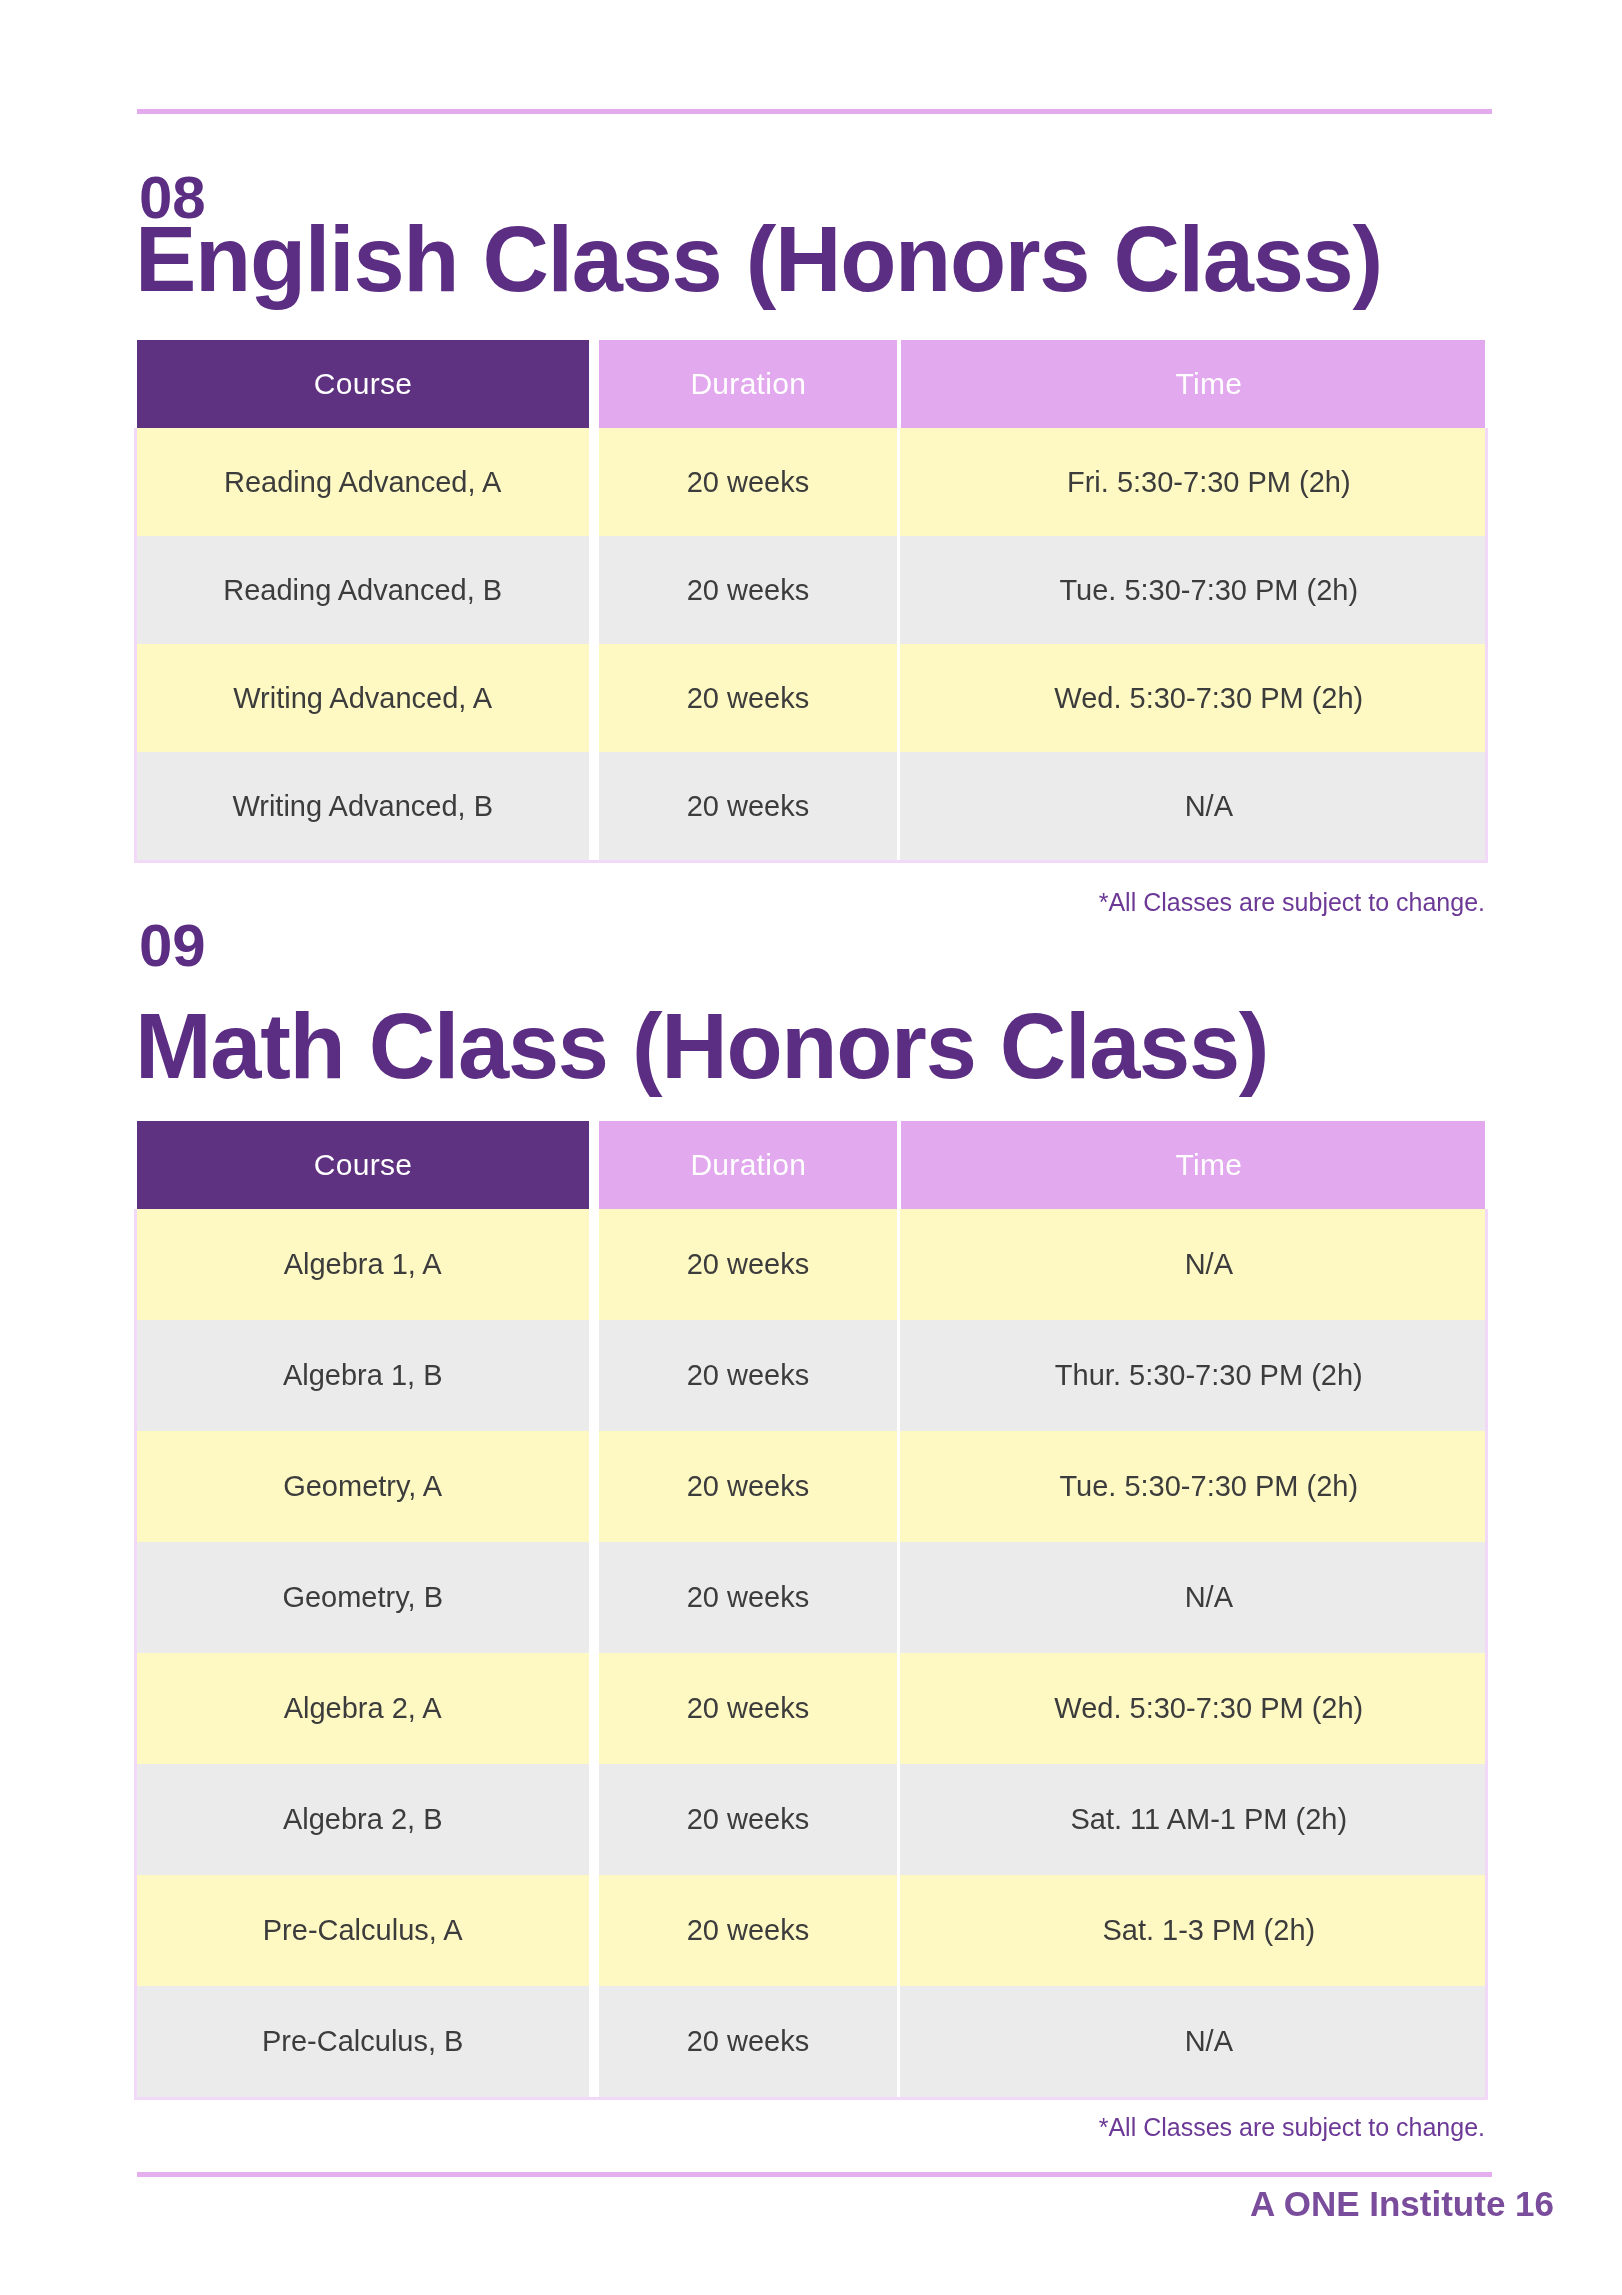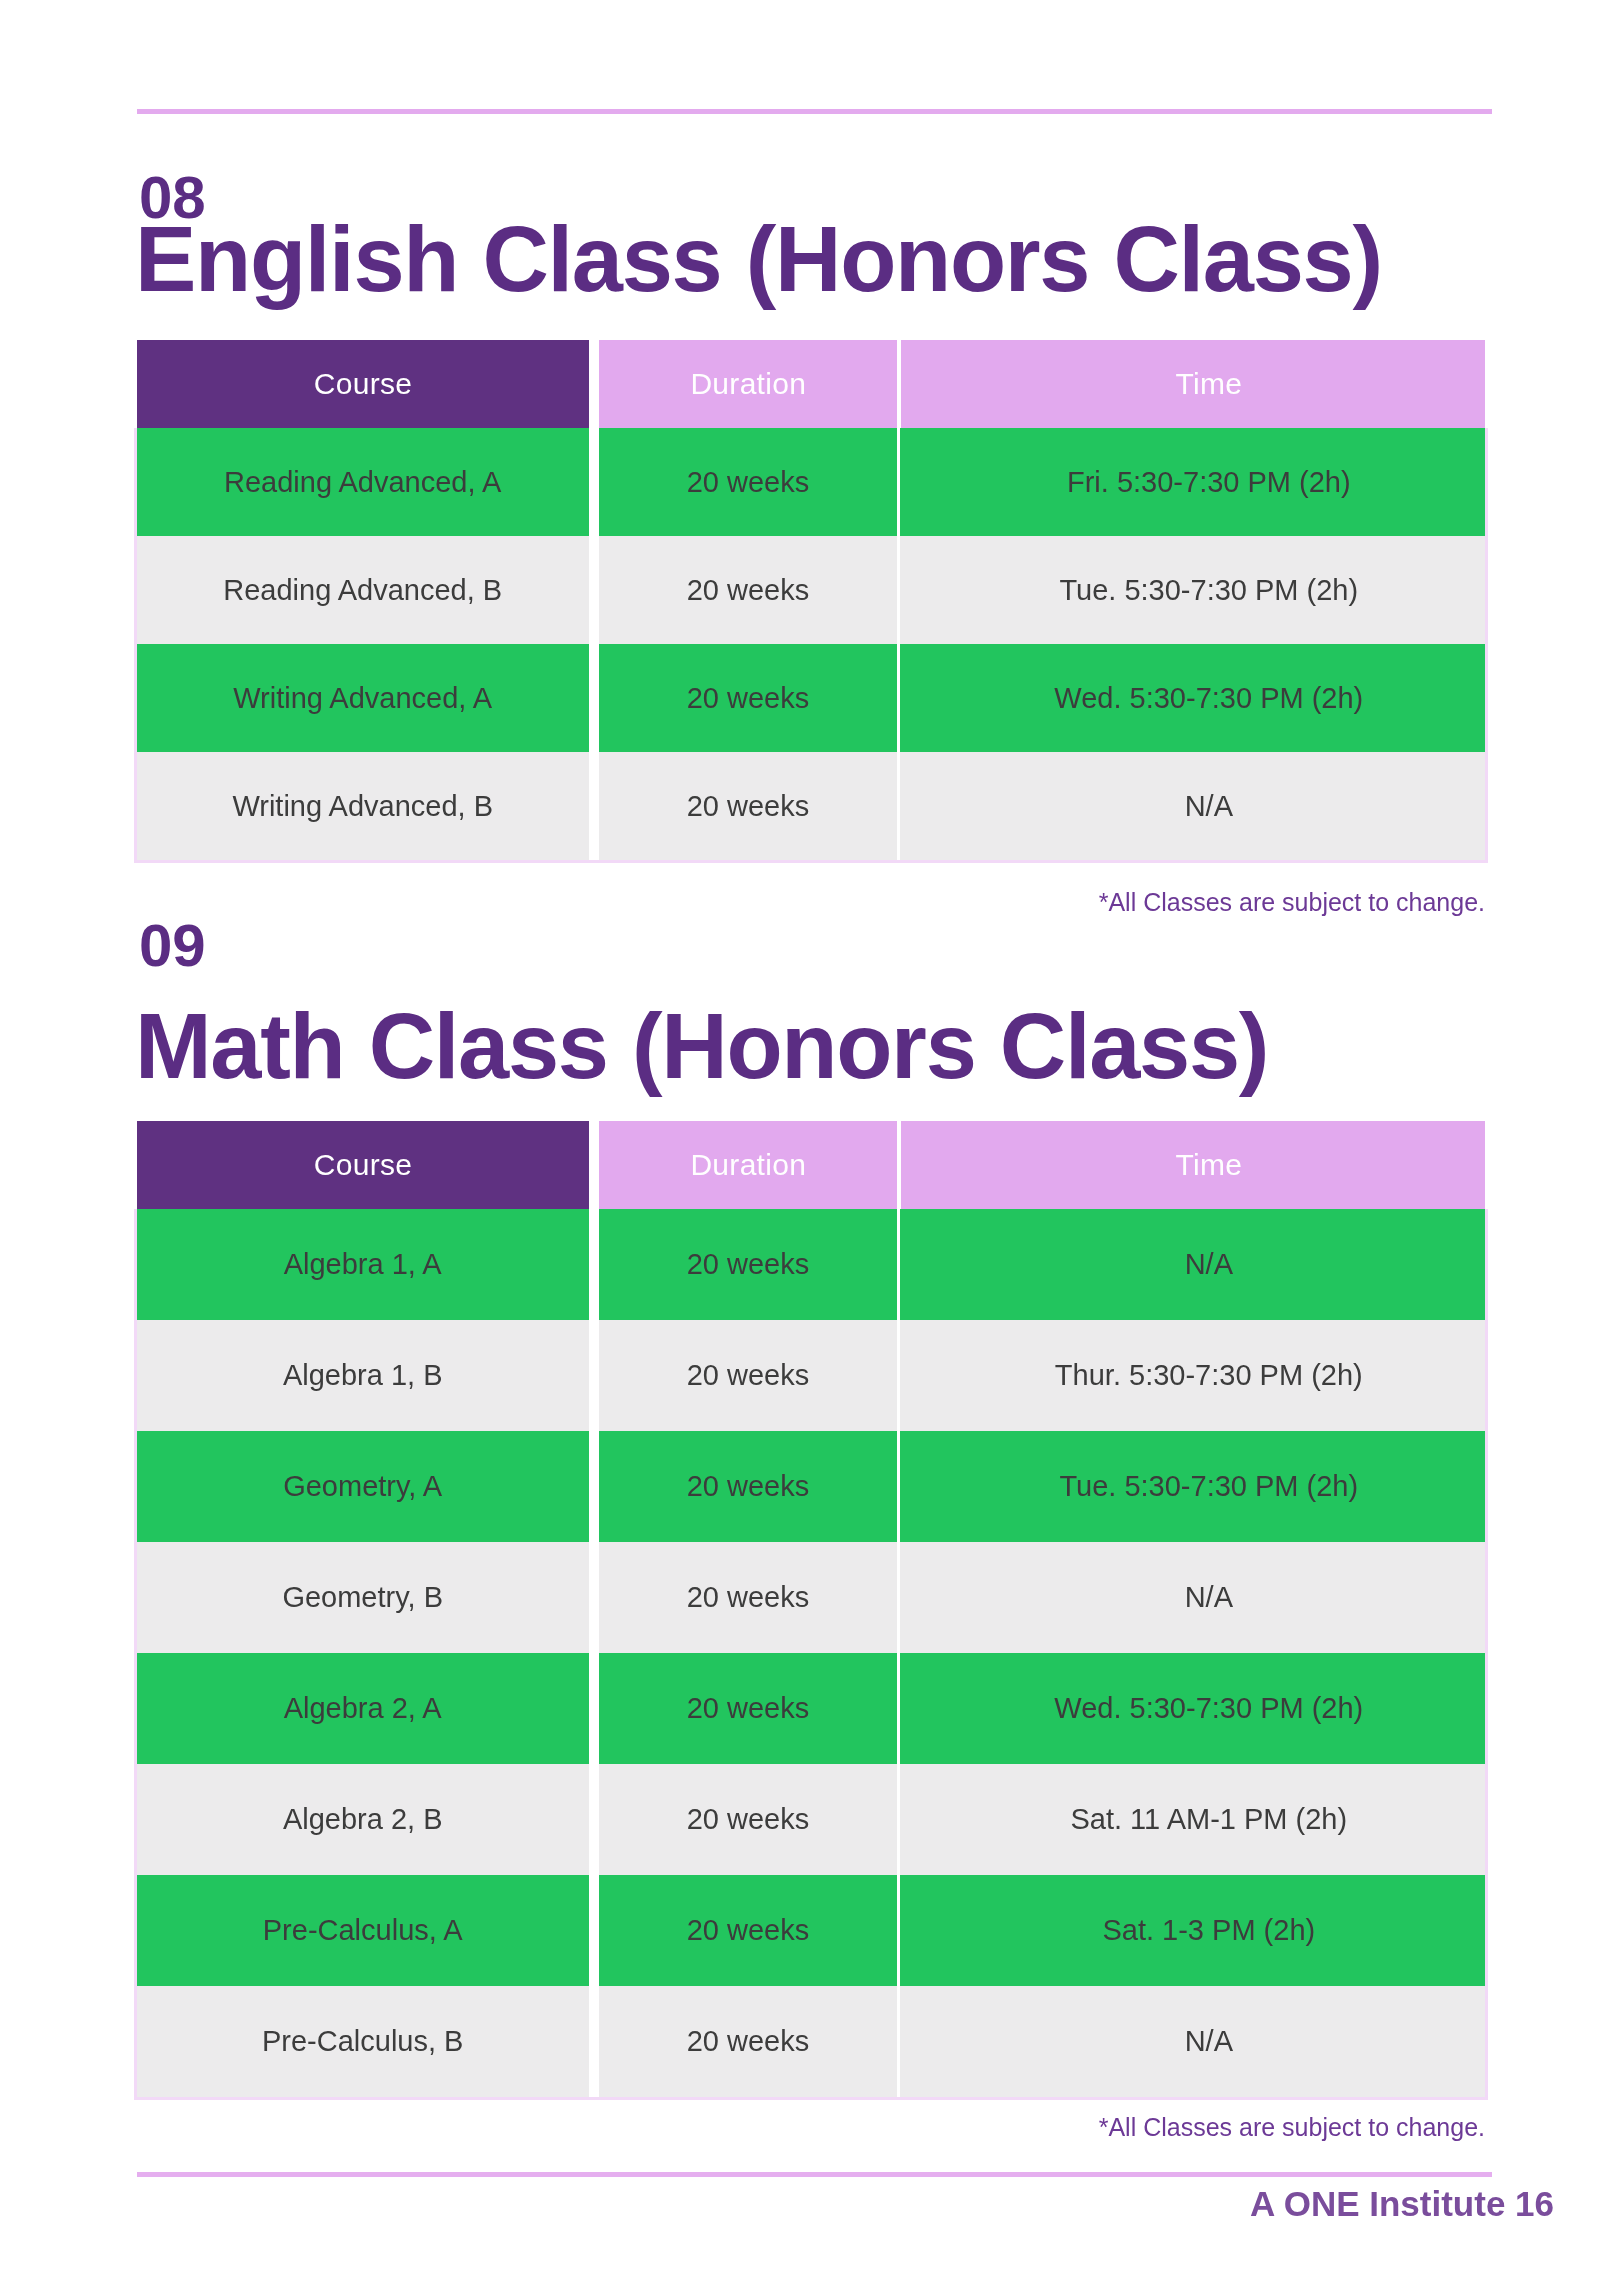--- a/index.html
+++ b/index.html
@@ -89,21 +89,21 @@
     background: #ffffff;
   }
   #table1 .tr { height: 108px; }
   #table2 .tr { height: 111px; }
   .td {
     display: flex;
     align-items: center;
     justify-content: center;
     font-size: 29px;
     color: var(--cell_text);
-    background: #22c55e;
+    background: #fef9c3;
     white-space: nowrap;
   }
   .tr.alt .td { background: var(--row_alt); }
 
   .footnote {
     position: absolute;
     left: 137px;
     width: 1348px;
     text-align: right;
     font-size: 25px;

